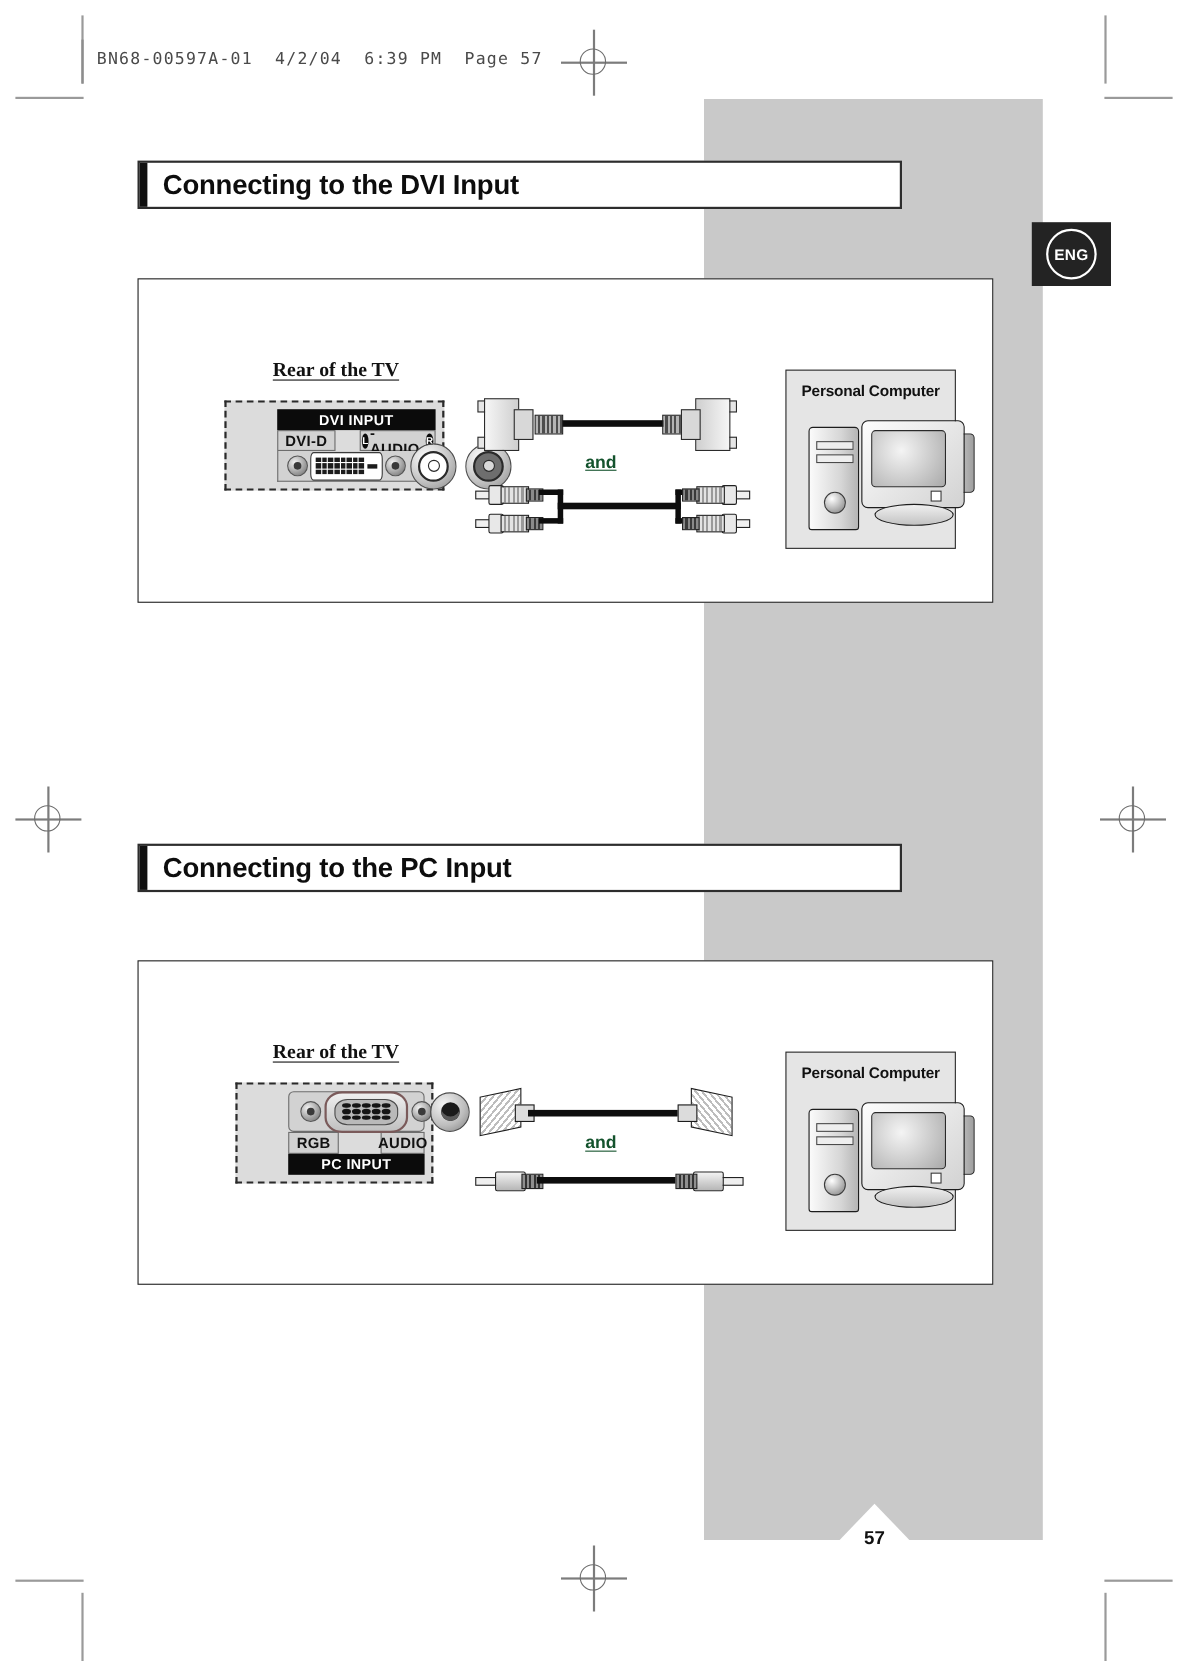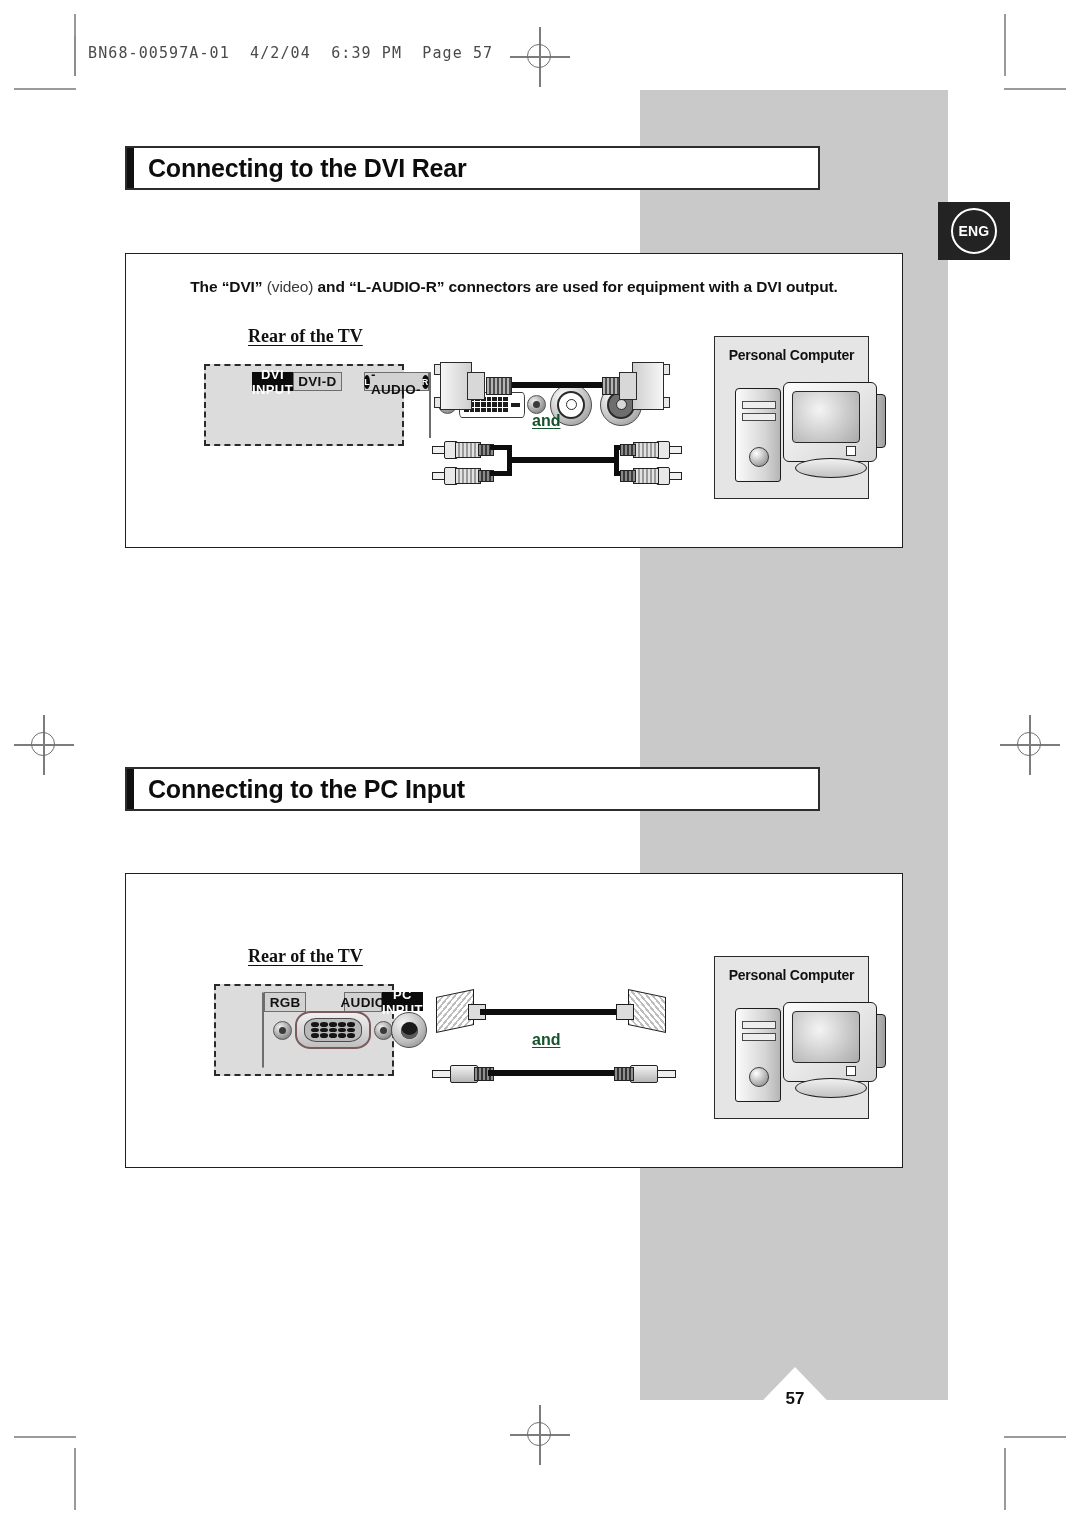--- a/index.html
+++ b/index.html
@@ -66,21 +66,21 @@
     text-decoration:underline;text-underline-offset:3px;
   }
 
   
   .panel{
     position:absolute;border:2px dashed #2a2a2a;background:#dcdcdc;box-sizing:border-box;
     padding:6px;
   }
   .panel-inner{
     width:100%;height:100%;box-sizing:border-box;
-    display:flex;padding-left:40px;
+    display:flex;flex-direction:column;padding-left:40px;
   }
   .blackbar{
     background:#0b0b0b;color:#ffffff;text-align:center;
     font-size:13px;font-weight:bold;letter-spacing:.4px;
     display:flex;align-items:center;justify-content:center;
   }
   .labelrow{display:flex;gap:22px;}
   .labelcell{
     background:#d2d2d2;border:1px solid #6d6d6d;box-sizing:border-box;
     display:flex;align-items:center;justify-content:center;
@@ -278,27 +278,24 @@
   <div class="hdrtext">BN68-00597A-01  4/2/04  6:39 PM  Page 57</div>
 
   <div class="grayband"></div>
 
   <div class="eng-badge">
     <div class="eng-circle">ENG</div>
   </div>
 
   <div class="sec-title" style="top:146px;">
     <div class="bar"></div>
-    <div class="txt">Connecting to the DVI Rear</div>
+    <div class="txt">Connecting to the DVI Input</div>
   </div>
 
   <div class="content-box" style="top:253px;height:295px;">
-    <div class="desc">
-      <span>The “DVI” </span><span class="light">(video)</span><span> and “L-AUDIO-R” connectors are used for equipment with a DVI output.</span>
-    </div>
 
     <div class="rear-label" style="left:122px;top:72px;">Rear of the TV</div>
 
     <div class="panel" style="left:78px;top:110px;width:200px;height:82px;">
       <div class="panel-inner">
         <div class="blackbar" style="height:19px;">DVI INPUT</div>
         <div class="labelrow" style="height:19px;">
           <div class="labelcell" style="width:52%;">DVI-D</div>
           <div class="labelcell" style="width:48%;">
             <span class="lr-dot">L</span>

